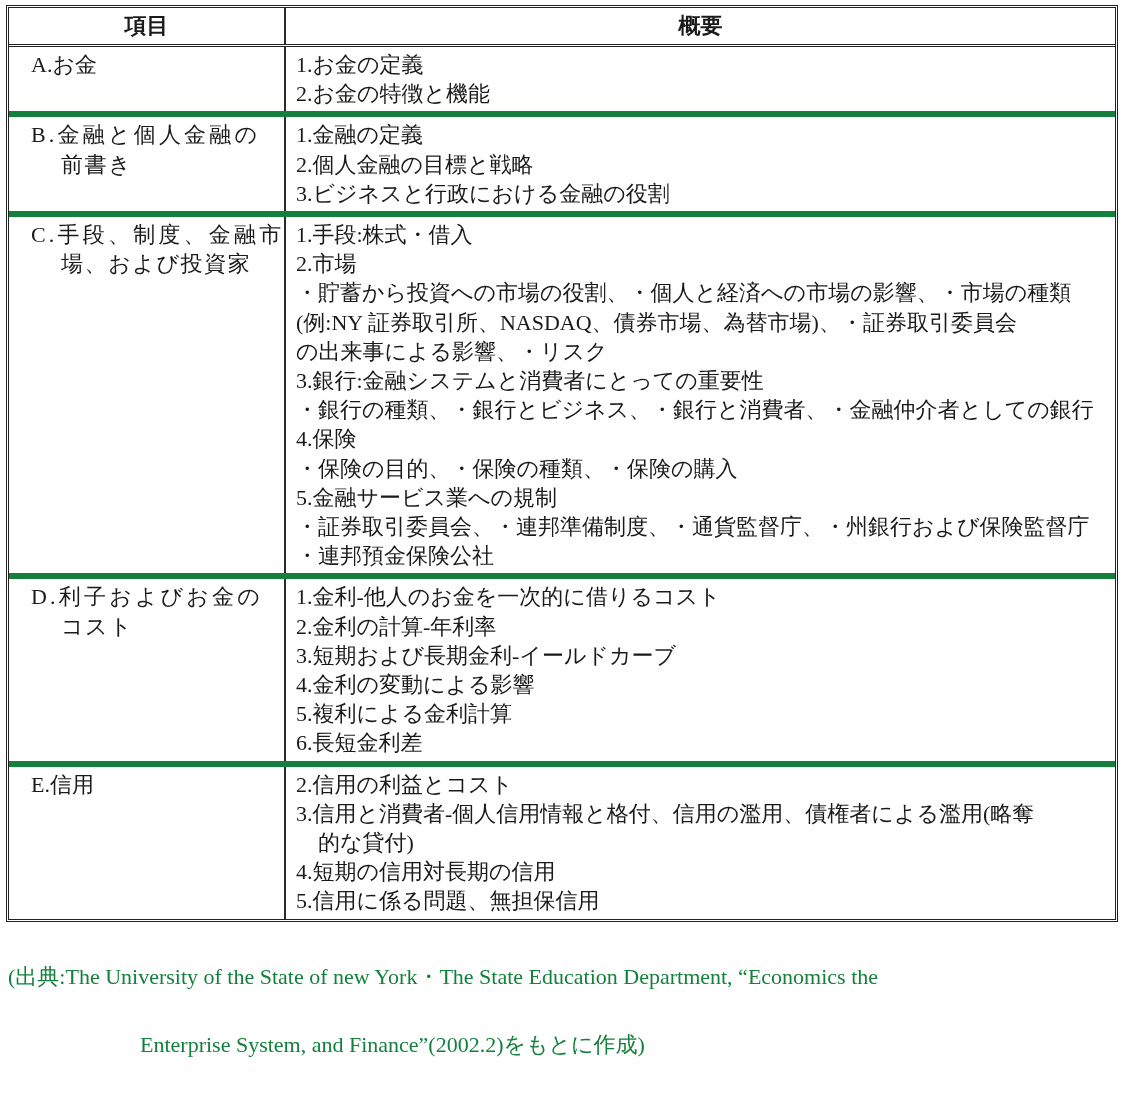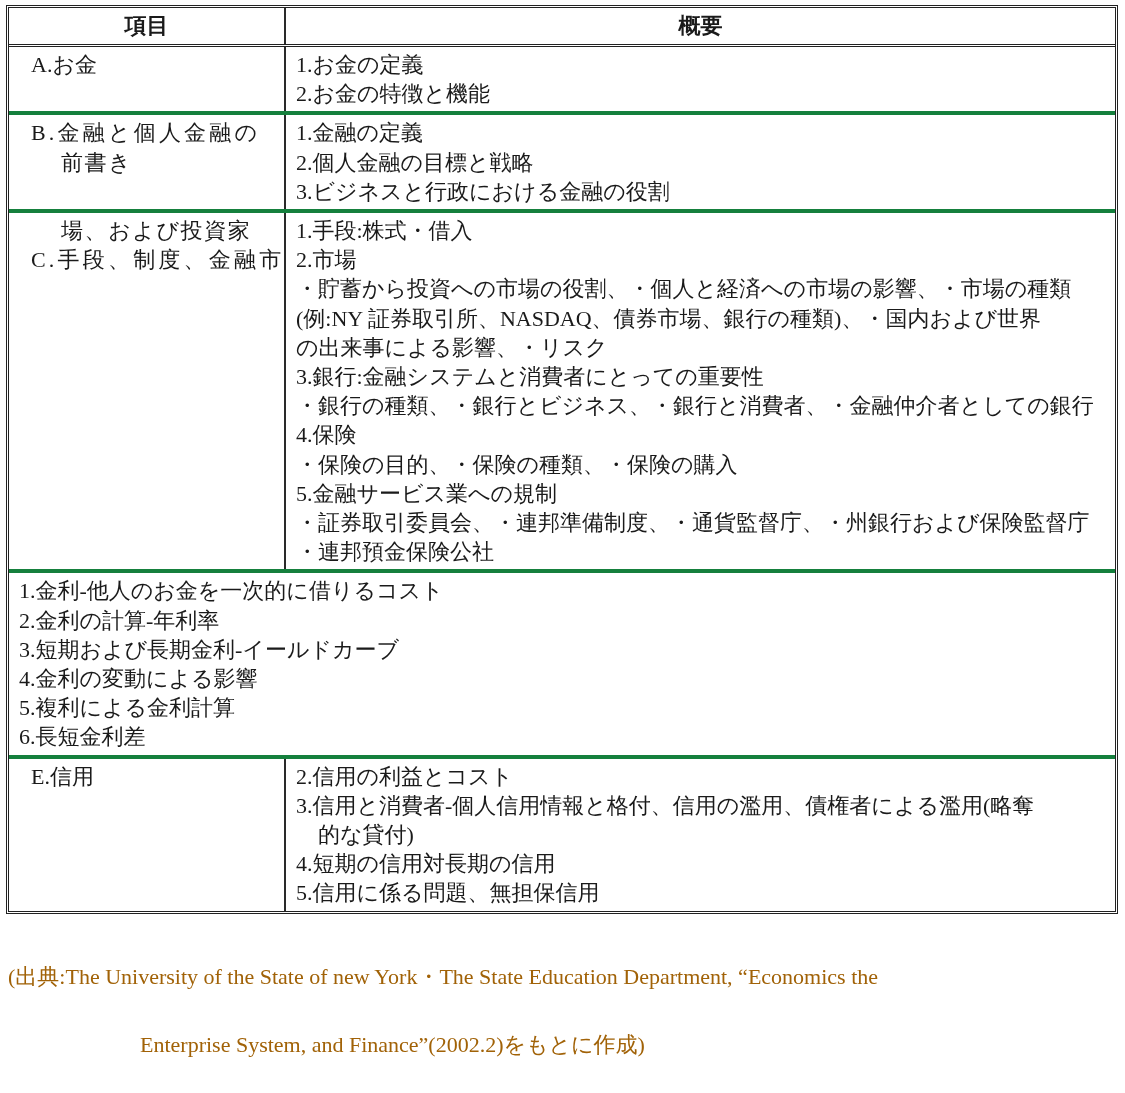--- a/index.html
+++ b/index.html
@@ -15,21 +15,21 @@
   .page { width:939px; height:1093px; position:relative; }
 
   .tbl {
     position:absolute; left:6px; top:5px;
     width:1112px;
     border:3px double #222;
     background:#fff;
   }
   .row { display:flex; }
   .row.header { border-bottom:3px double #222; }
-  .body-row { border-top:4px solid #15803d; }
+  .body-row { border-top:6px solid #15803d; }
   .body-row.first { border-top:none; }
 
   .cell-item {
     width:277px;
     border-right:2px solid #2a2a2a;
     padding:3px 10px 3px 22px;
     flex:0 0 auto;
     font-family:Liberation Serif, serif;
   }
   .cell-overview {
@@ -53,21 +53,21 @@
     line-height:29.2px;
     min-height:29px;
     white-space:pre;
   }
   .cell-item .line.spread { letter-spacing:3.2px; }
   .cell-item .line.cont  { padding-left:30px; letter-spacing:1.6px; }
 
   .footer {
     position:absolute; left:8px; top:962px;
     font-size:22px;
-    color:#a16207;
+    color:#15803d;
   }
   .footer .f1 { line-height:30px; white-space:pre; }
   .footer .f2 { line-height:30px; margin-top:38px; padding-left:132px; white-space:pre; }
 </style>
 </head>
 <body>
 
 <div class="page">
 
   <div class="tbl">
@@ -91,39 +91,43 @@
           <div class="line cont">前書き</div>
         </div>
         <div class="cell-overview">
           <div class="line">1.金融の定義</div>
           <div class="line">2.個人金融の目標と戦略</div>
           <div class="line">3.ビジネスと行政における金融の役割</div>
         </div>
       </div>
       <div class="row body-row">
         <div class="cell-item">
+          <div class="line spread">C.手段、制度、金融市</div>
           <div class="line cont">場、および投資家</div>
-          <div class="line spread">C.手段、制度、金融市</div>
         </div>
         <div class="cell-overview">
           <div class="line">1.手段:株式・借入</div>
           <div class="line">2.市場</div>
           <div class="line">・貯蓄から投資への市場の役割、・個人と経済への市場の影響、・市場の種類</div>
-          <div class="line">(例:NY 証券取引所、NASDAQ、債券市場、銀行の種類)、・国内および世界</div>
+          <div class="line">(例:NY 証券取引所、NASDAQ、債券市場、為替市場)、・証券取引委員会</div>
           <div class="line">の出来事による影響、・リスク</div>
           <div class="line">3.銀行:金融システムと消費者にとっての重要性</div>
           <div class="line">・銀行の種類、・銀行とビジネス、・銀行と消費者、・金融仲介者としての銀行</div>
           <div class="line">4.保険</div>
           <div class="line">・保険の目的、・保険の種類、・保険の購入</div>
           <div class="line">5.金融サービス業への規制</div>
           <div class="line">・証券取引委員会、・連邦準備制度、・通貨監督庁、・州銀行および保険監督庁</div>
           <div class="line">・連邦預金保険公社</div>
         </div>
       </div>
       <div class="row body-row">
+        <div class="cell-item">
+          <div class="line spread">D.利子およびお金の</div>
+          <div class="line cont">コスト</div>
+        </div>
         <div class="cell-overview">
           <div class="line">1.金利-他人のお金を一次的に借りるコスト</div>
           <div class="line">2.金利の計算-年利率</div>
           <div class="line">3.短期および長期金利-イールドカーブ</div>
           <div class="line">4.金利の変動による影響</div>
           <div class="line">5.複利による金利計算</div>
           <div class="line">6.長短金利差</div>
         </div>
       </div>
       <div class="row body-row">

